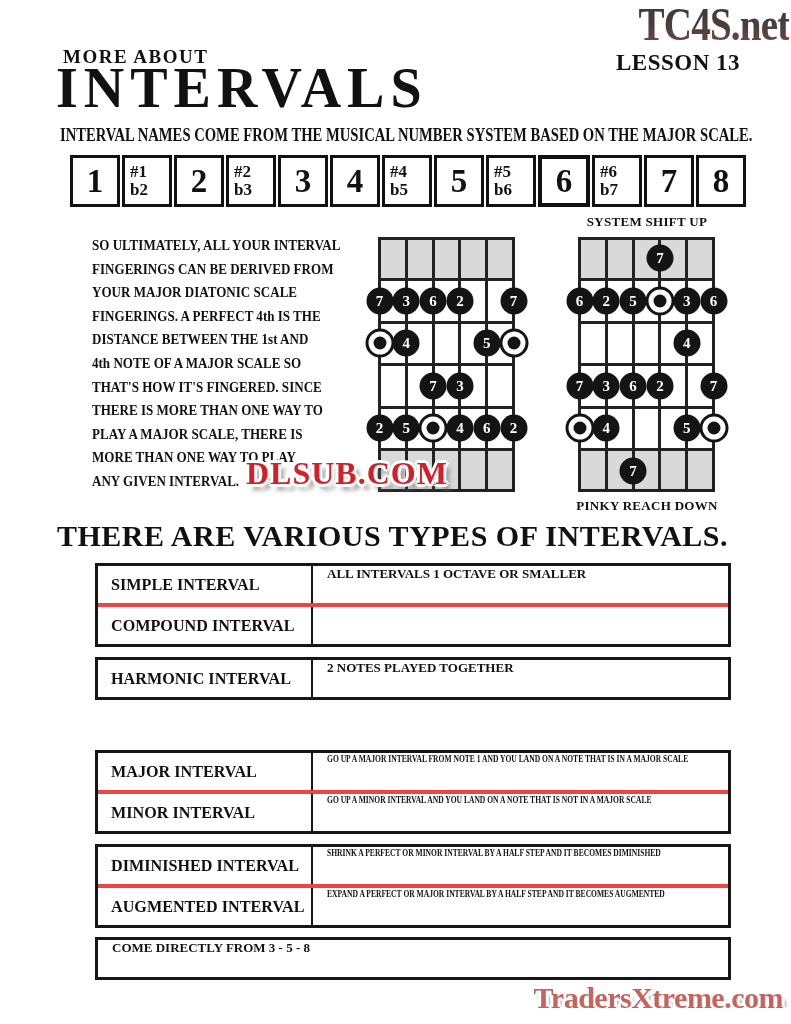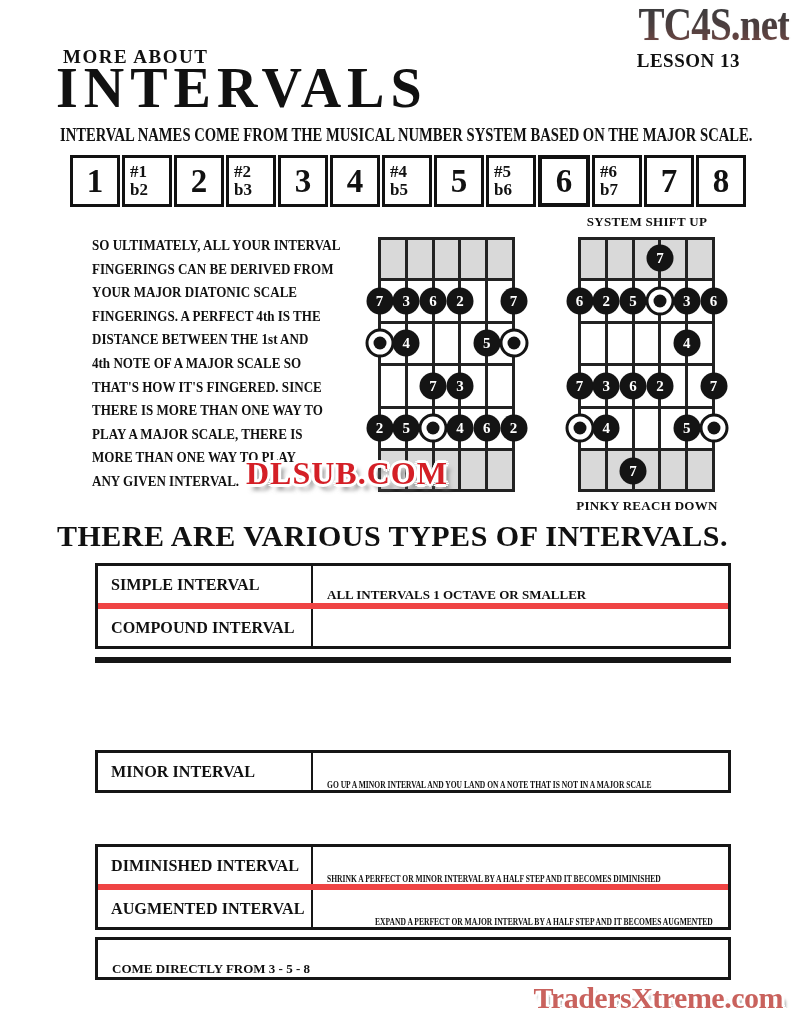--- a/index.html
+++ b/index.html
@@ -11,21 +11,21 @@
   .cond{transform-origin:0 50%; display:inline-block; white-space:nowrap;}
 
   
   #tc4s{
     top:-2px; right:2px; font-size:46px; font-weight:bold; letter-spacing:-1px;
     background:linear-gradient(180deg,#3c3c3e 18%,#514040 55%,#7e4a44 90%);
     -webkit-background-clip:text; background-clip:text; color:transparent;
     transform:scaleX(0.85); transform-origin:100% 0; white-space:nowrap;
     text-shadow:0 0 1px rgba(60,60,60,0.15);
   }
-  #lesson{top:50px; right:51px; font-size:19px; font-weight:bold; letter-spacing:0.5px;}
+  #lesson{top:50px; right:51px; font-size:23px; font-weight:bold; letter-spacing:0.5px;}
   #kicker{left:63px; top:46px; font-size:19px; font-weight:bold; letter-spacing:1.5px;}
   #title{left:56px; top:56px; font-size:56px; font-weight:bold; letter-spacing:6px;}
   #subtitle{left:60px; top:124px; font-size:19px; font-weight:bold;}
   #subtitle .cond{transform:scaleX(0.77);}
 
   
   #scaleRow{left:70px; top:155px; width:676px; height:52px; display:flex; gap:2px;}
   .scale-cell{
     flex:1 1 0; border:3px solid #111; background:#fff; display:flex;
     flex-direction:column; align-items:center; justify-content:center;
@@ -61,27 +61,27 @@
     left:246px; top:455px; font-size:32px; font-weight:bold; letter-spacing:1px; z-index:5;
     text-shadow:-2px -2px 0 #fff,2px -2px 0 #fff,-2px 2px 0 #fff,2px 2px 0 #fff,
                 0 -3px 0 #fff,0 3px 0 #fff,-3px 0 0 #fff,3px 0 0 #fff,
                 5px 6px 4px rgba(110,110,110,0.75);
   }
   #heading2{left:57px; top:519px; font-size:30px; font-weight:bold; letter-spacing:0.5px; white-space:nowrap;}
 
   
   .itable{position:absolute; left:95px; width:630px; border:3px solid #161616; background:#fff;}
   .itable .trow{display:flex; height:37px;}
-  .itable .trow + .trow{border-top:6px solid #ef4444;gap:48px;}
+  .itable .trow + .trow{border-top:4px solid #ef4444;}
   .itable .lbl{
     width:215px; flex:0 0 215px; border-right:2px solid #161616; display:flex; align-items:center;
     padding-left:13px; box-sizing:border-box; font-size:17px; font-weight:bold; white-space:nowrap;
   }
   .itable .lbl span{transform:scaleX(0.95); transform-origin:0 50%; display:inline-block;}
-  .itable .dsc{flex:1; display:flex; align-items:flex-end; padding-left:14px; font-weight:bold; white-space:nowrap;}
+  .itable .dsc{flex:1; display:flex; align-items:flex-start; padding-left:14px; font-weight:bold; white-space:nowrap;}
   .itable .dsc span{font-size:13px; display:inline-block; transform-origin:0 50%;}
   .itable .dsc span.long{font-size:10.5px; transform:scaleX(0.72);}
 
   
   #footerBrand{
     top:981px; right:8px; font-size:30px; font-weight:bold; letter-spacing:-0.5px; z-index:5;
     text-shadow:-2px -2px 0 #fff,2px -2px 0 #fff,-2px 2px 0 #fff,2px 2px 0 #fff,
                 0 -3px 0 #fff,0 3px 0 #fff,-3px 0 0 #fff,3px 0 0 #fff,
                 4px 5px 3px rgba(130,130,130,0.8);
   }
@@ -244,24 +244,40 @@
             <span>ALL INTERVALS 1 OCTAVE OR SMALLER</span>
           </div>
         </div>
         <div class="trow">
           <div class="lbl">
             <span>COMPOUND INTERVAL</span>
           </div>
         </div>
       </div>
       <div class="itable" style="top: 657px;">
+        <div class="trow">
+          <div class="lbl">
+            <span>HARMONIC INTERVAL</span>
+          </div>
+          <div class="dsc">
+            <span>2 NOTES PLAYED TOGETHER</span>
+          </div>
+        </div>
       </div>
       <div class="itable" style="top: 750px;">
         <div class="trow">
           <div class="lbl">
+            <span>MAJOR INTERVAL</span>
+          </div>
+          <div class="dsc">
+            <span class="long">GO UP A MAJOR INTERVAL FROM NOTE 1 AND YOU LAND ON A NOTE THAT IS IN A MAJOR SCALE</span>
+          </div>
+        </div>
+        <div class="trow">
+          <div class="lbl">
             <span>MINOR INTERVAL</span>
           </div>
           <div class="dsc">
             <span class="long">GO UP A MINOR INTERVAL AND YOU LAND ON A NOTE THAT IS NOT IN A MAJOR SCALE</span>
           </div>
         </div>
       </div>
       <div class="itable" style="top: 844px;">
         <div class="trow">
           <div class="lbl">

